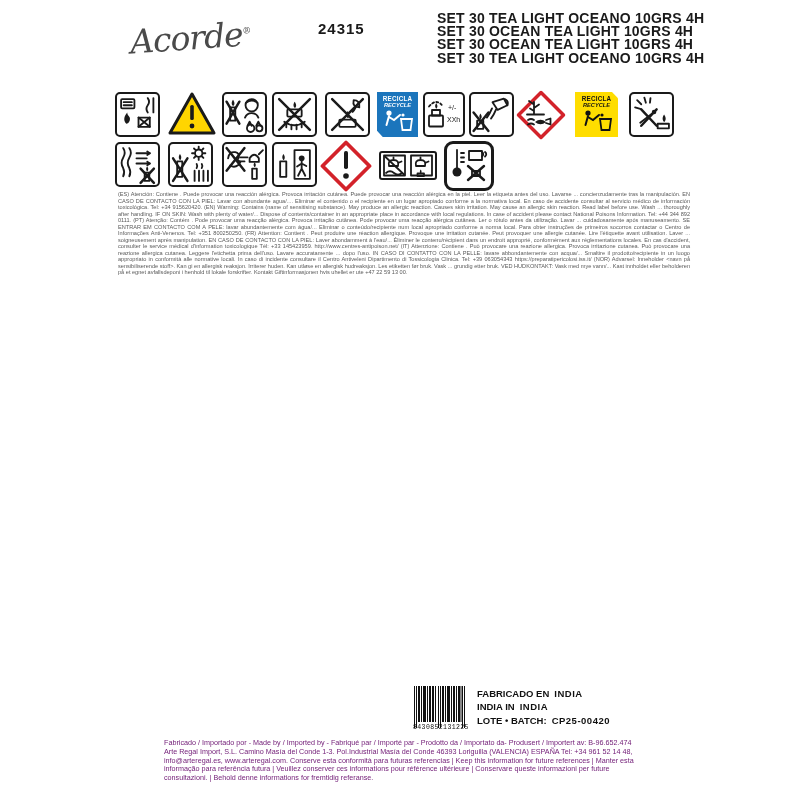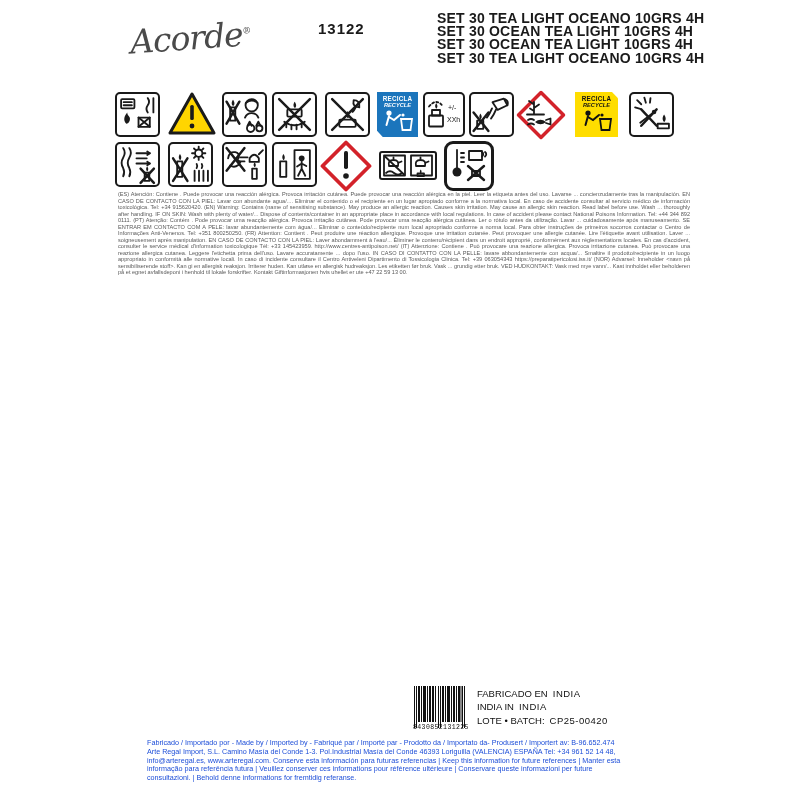--- a/index.html
+++ b/index.html
@@ -48,34 +48,34 @@
   .warnings {
     position:absolute; left:118px; top:191px; width:572px;
     font-size:5.6px; line-height:6.5px; color:#5a5a5a; text-align:justify;
   }
   
   .barcode { position:absolute; left:412px; top:686px; width:55px; height:48px; }
   .barcode-digits {
     position:absolute; left:413px; top:724px; width:53px; text-align:center;
     font-size:6.5px; letter-spacing:0.4px; color:#111; font-family:"Liberation Mono", monospace;
   }
-  .madein { position:absolute; left:477px; top:687px; font-size:9.5px; font-weight:normal; line-height:13px; color:#111; }
+  .madein { position:absolute; left:477px; top:687px; font-size:9.5px; font-weight:bold; line-height:13px; color:#111; }
   .madein .cty { margin-left:5px; letter-spacing:0.5px; }
   .madein .lot { margin-top:1px; }
   
-  .footer { position:absolute; left:147px; top:739px; width:500px; color:#1d4ed8; }
+  .footer { position:absolute; left:164px; top:739px; width:500px; color:#701a75; }
   .footer div { font-size:7.2px; line-height:8.8px; white-space:nowrap; }
 </style>
 </head>
 <body>
 
 <div class="sheet">
 
   <div class="brand"><span>Acorde</span><sup>®</sup></div>
-  <div class="sku">13122</div>
+  <div class="sku">24315</div>
   <div class="names">
     <div>SET 30 TEA LIGHT OCEANO 10GRS 4H</div>
     <div>SET 30 OCEAN TEA LIGHT 10GRS 4H</div>
     <div>SET 30 OCEAN TEA LIGHT 10GRS 4H</div>
     <div>SET 30 TEA LIGHT OCEANO 10GRS 4H</div>
   </div>
 
   <div class="pict" style="left:115px; top:92px;">
     <svg viewBox="0 0 40 40">
       <rect class="stk" x="4" y="5" width="13" height="9" rx="1"></rect>
@@ -306,18 +306,18 @@
 
   <div class="madein">
     <div><span>FABRICADO EN</span><span class="cty">INDIA</span></div>
     <div><span>INDIA IN</span><span class="cty">INDIA</span></div>
     <div class="lot"><span>LOTE • BATCH:</span><span class="cty">CP25-00420</span></div>
   </div>
 
   <div class="footer">
     <div>Fabricado / Importado por - Made by / Imported by - Fabriqué par / Importé par - Prodotto da / Importato da- Produsert / Importert av: B-96.652.474</div>
     <div>Arte Regal Import, S.L. Camino Masía del Conde 1-3. Pol.Industrial Masía del Conde 46393 Loriguilla (VALENCIA) ESPAÑA Tel: +34 961 52 14 48,</div>
-    <div>info@arteregal.es, www.arteregal.com. Conserve esta información para futuras referencias | Keep this information for future references | Manter esta</div>
+    <div>info@arteregal.es, www.arteregal.com. Conserve esta conformità para futuras referencias | Keep this information for future references | Manter esta</div>
     <div>informação para referência futura | Veuillez conserver ces informations pour référence ultérieure | Conservare queste informazioni per future</div>
     <div>consultazioni. | Behold denne informations for fremtidig referanse.</div>
   </div>
 
 </div>
 
 </body></html>

